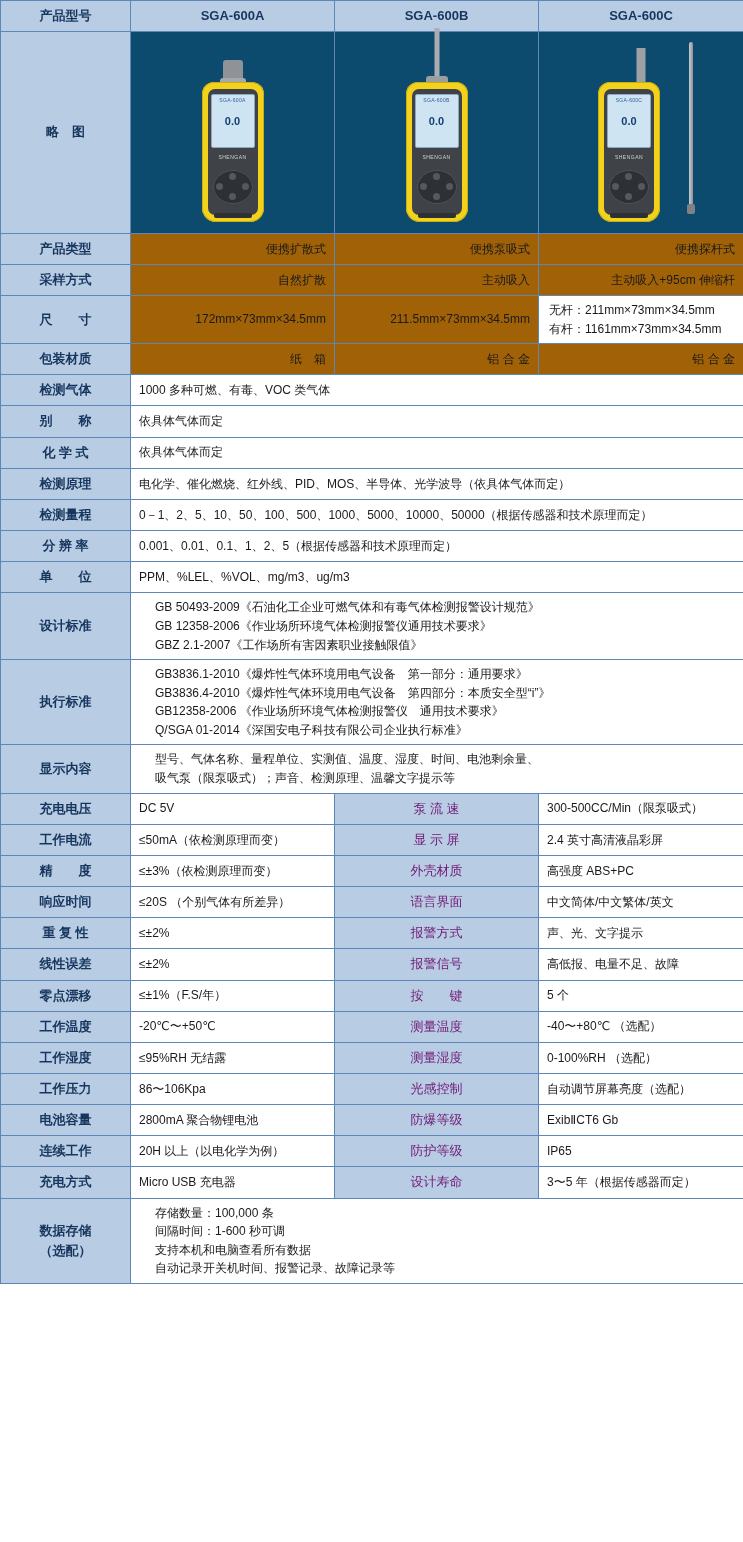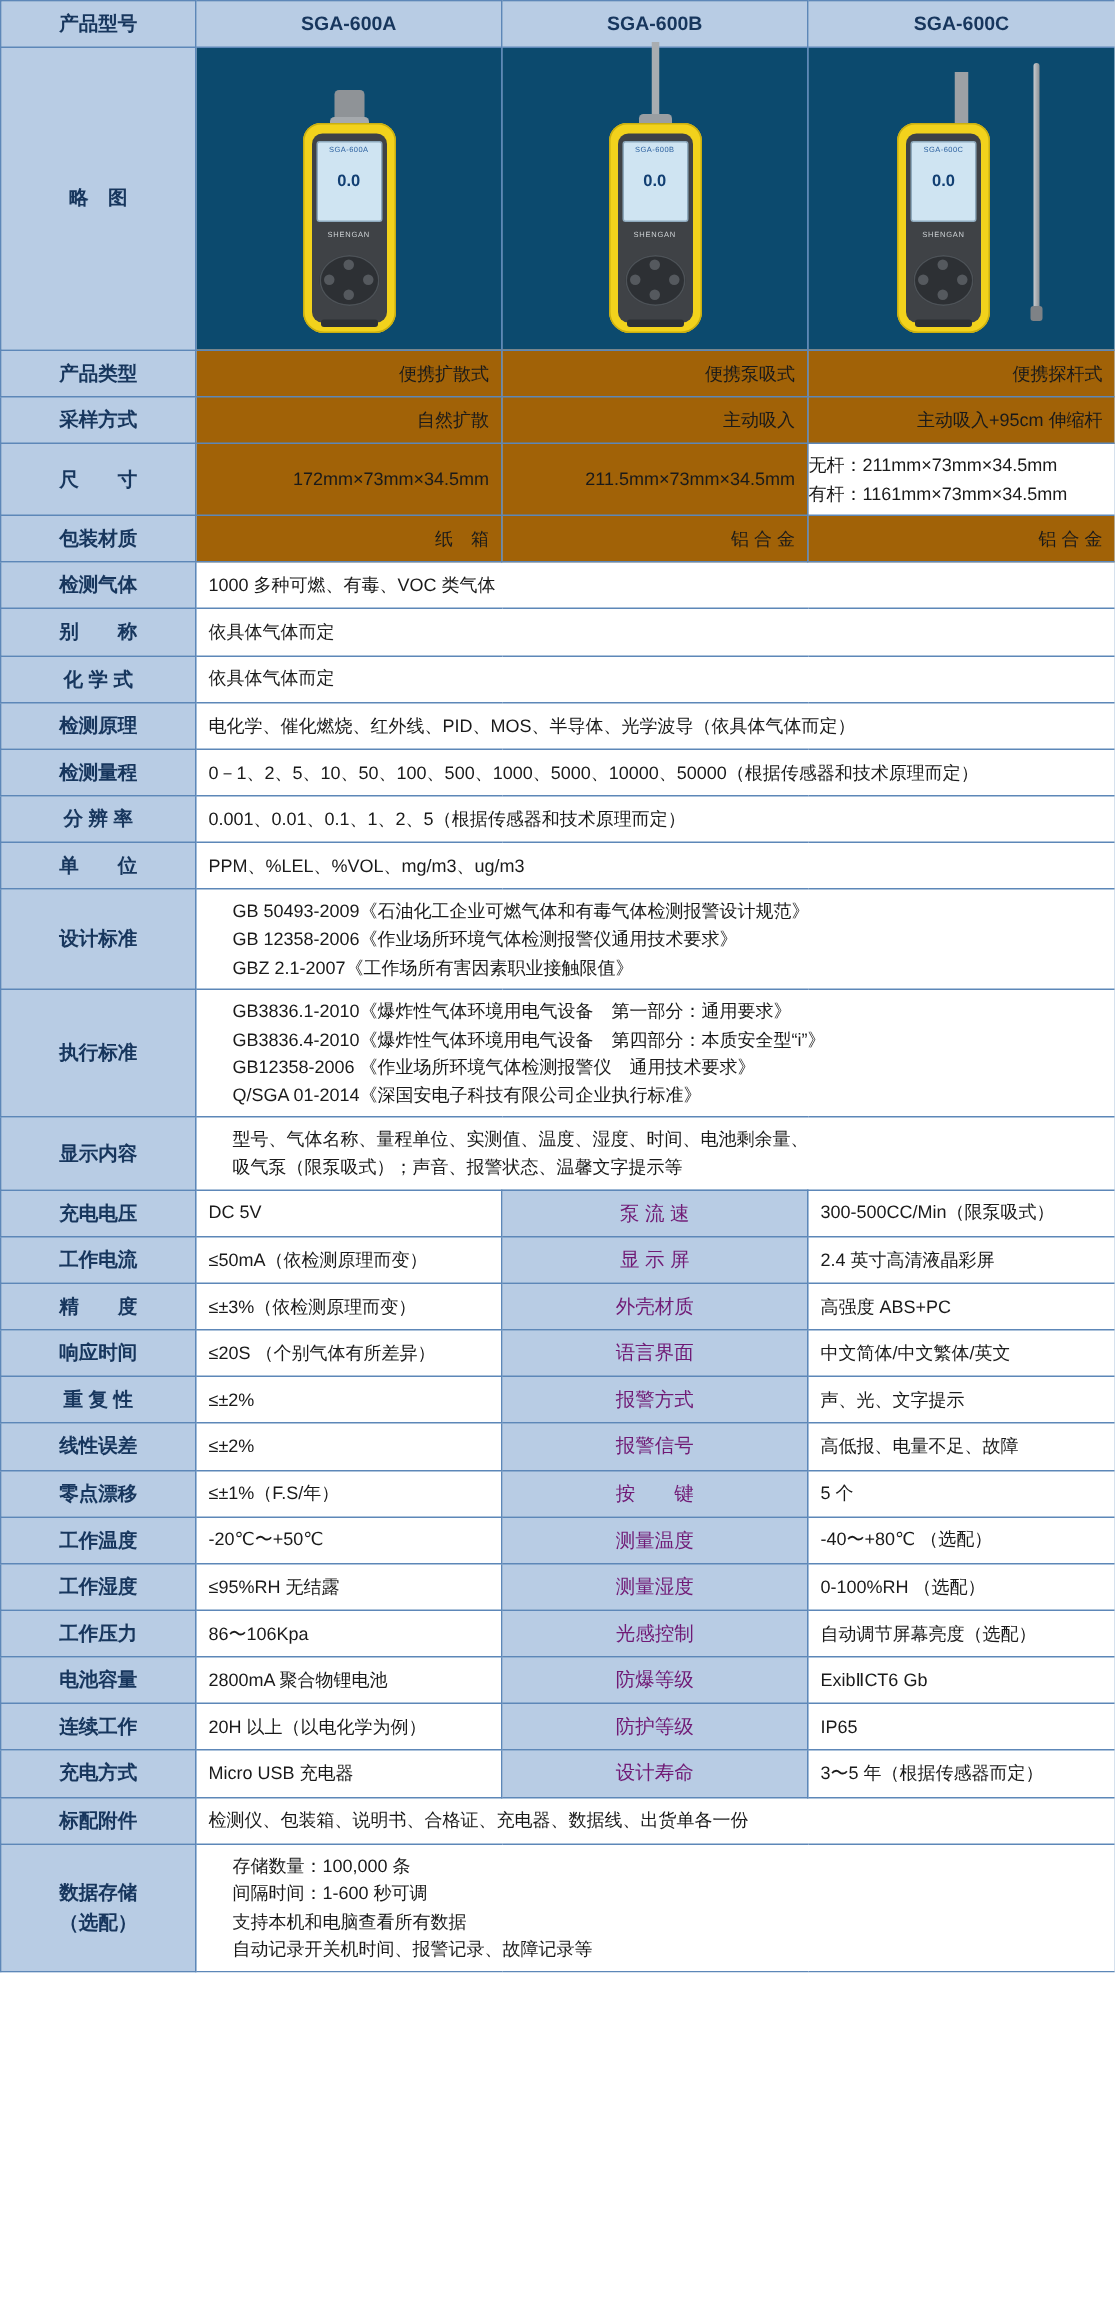--- a/index.html
+++ b/index.html
@@ -260,21 +260,21 @@
     <td class="lbl">采样方式</td>
     <td class="valc">自然扩散</td>
     <td class="valc">主动吸入</td>
     <td class="valc">主动吸入+95cm 伸缩杆</td>
   </tr>
 
   <tr>
     <td class="lbl">尺　　寸</td>
     <td class="valc">172mm×73mm×34.5mm</td>
     <td class="valc">211.5mm×73mm×34.5mm</td>
-    <td class="val" style="white-space:pre-line;text-align:left;padding-left:0;">无杆：211mm×73mm×34.5mm
+    <td class="val" style="white-space:pre-line;text-align:left;padding-left:10px;">无杆：211mm×73mm×34.5mm
 有杆：1161mm×73mm×34.5mm</td>
   </tr>
 
   <tr>
     <td class="lbl">包装材质</td>
     <td class="valc">纸　箱</td>
     <td class="valc">铝 合 金</td>
     <td class="valc">铝 合 金</td>
   </tr>
 
@@ -324,21 +324,21 @@
       <div>GB3836.4-2010《爆炸性气体环境用电气设备　第四部分：本质安全型“i”》</div>
       <div>GB12358-2006 《作业场所环境气体检测报警仪　通用技术要求》</div>
       <div>Q/SGA 01-2014《深国安电子科技有限公司企业执行标准》</div>
     </td>
   </tr>
 
   <tr>
     <td class="lbl">显示内容</td>
     <td class="val multiline tight" colspan="3">
       <div>型号、气体名称、量程单位、实测值、温度、湿度、时间、电池剩余量、</div>
-      <div>吸气泵（限泵吸式）；声音、报警状态、温馨文字提示等</div>
+      <div>吸气泵（限泵吸式）；声音、检测原理、温馨文字提示等</div>
     </td>
   </tr>
 
   <tr>
     <td class="lbl">充电电压</td>
     <td class="val">DC 5V</td>
     <td class="lbl2">泵 流 速</td>
     <td class="val">300-500CC/Min（限泵吸式）</td>
   </tr>
   <tr>
@@ -407,24 +407,20 @@
     <td class="lbl2">防护等级</td>
     <td class="val">IP65</td>
   </tr>
   <tr>
     <td class="lbl">充电方式</td>
     <td class="val">Micro USB 充电器</td>
     <td class="lbl2">设计寿命</td>
     <td class="val">3〜5 年（根据传感器而定）</td>
   </tr>
 
-  <tr>
-    <td class="lbl">标配附件</td>
-    <td class="val" colspan="3">检测仪、包装箱、说明书、合格证、充电器、数据线、出货单各一份</td>
-  </tr>
 
   <tr>
     <td class="lbl">
       <div>数据存储</div>
       <div>（选配）</div>
     </td>
     <td class="val multiline tight" colspan="3">
       <div>存储数量：100,000 条</div>
       <div>间隔时间：1-600 秒可调</div>
       <div>支持本机和电脑查看所有数据</div>

